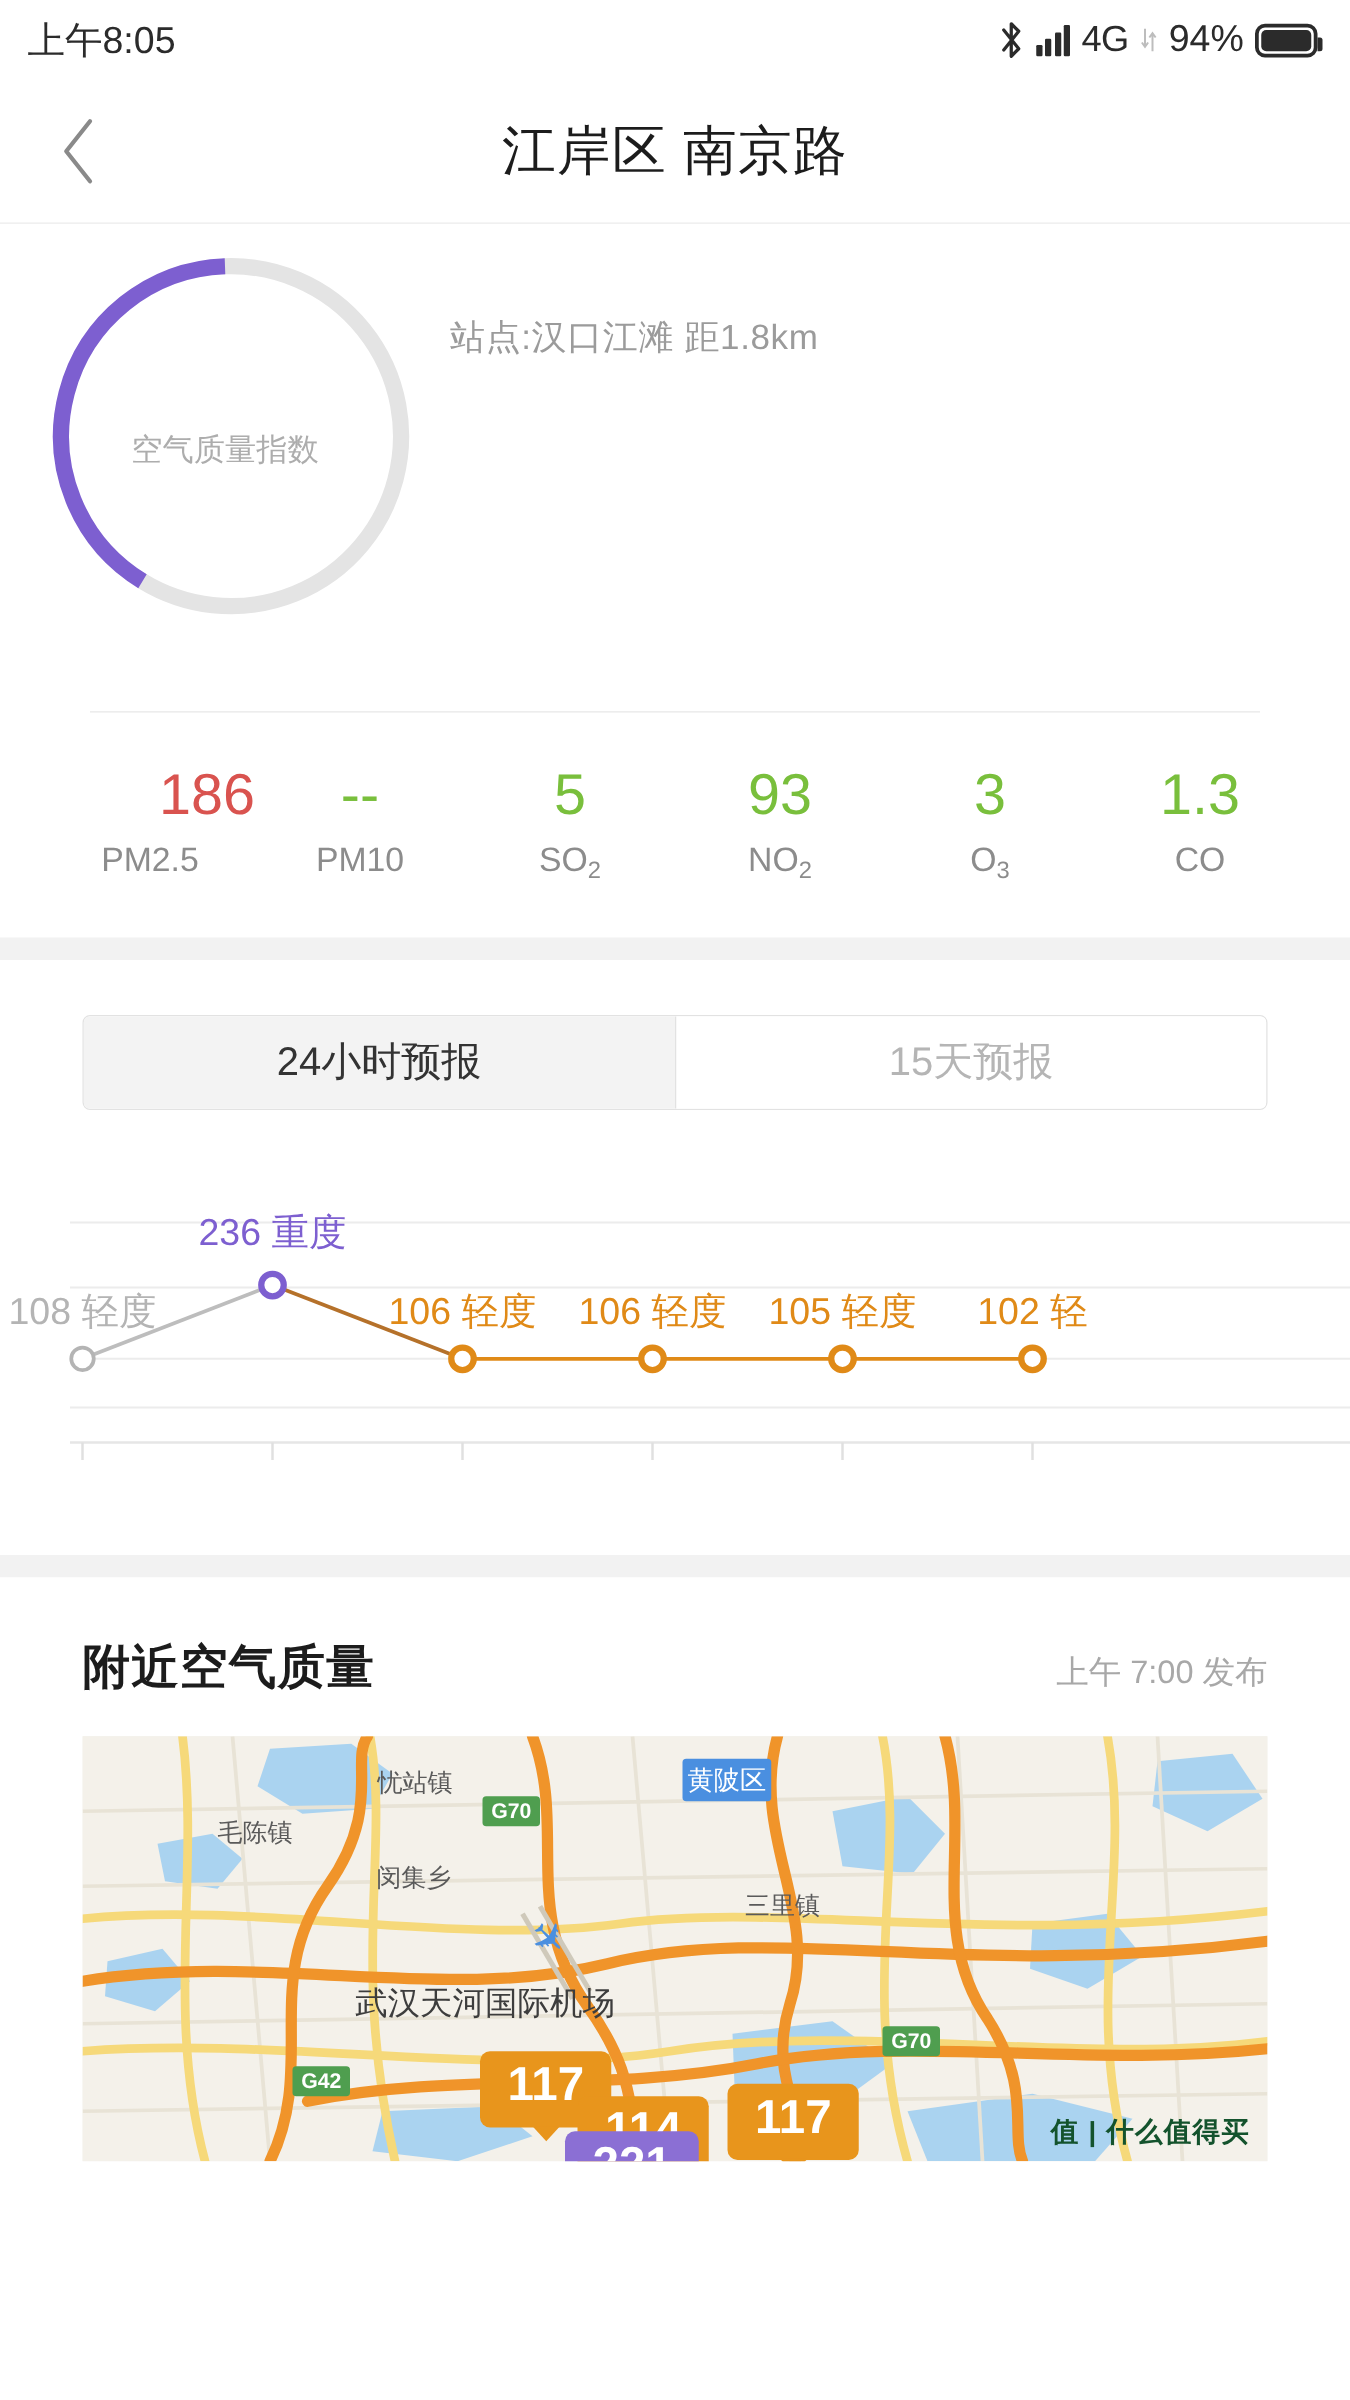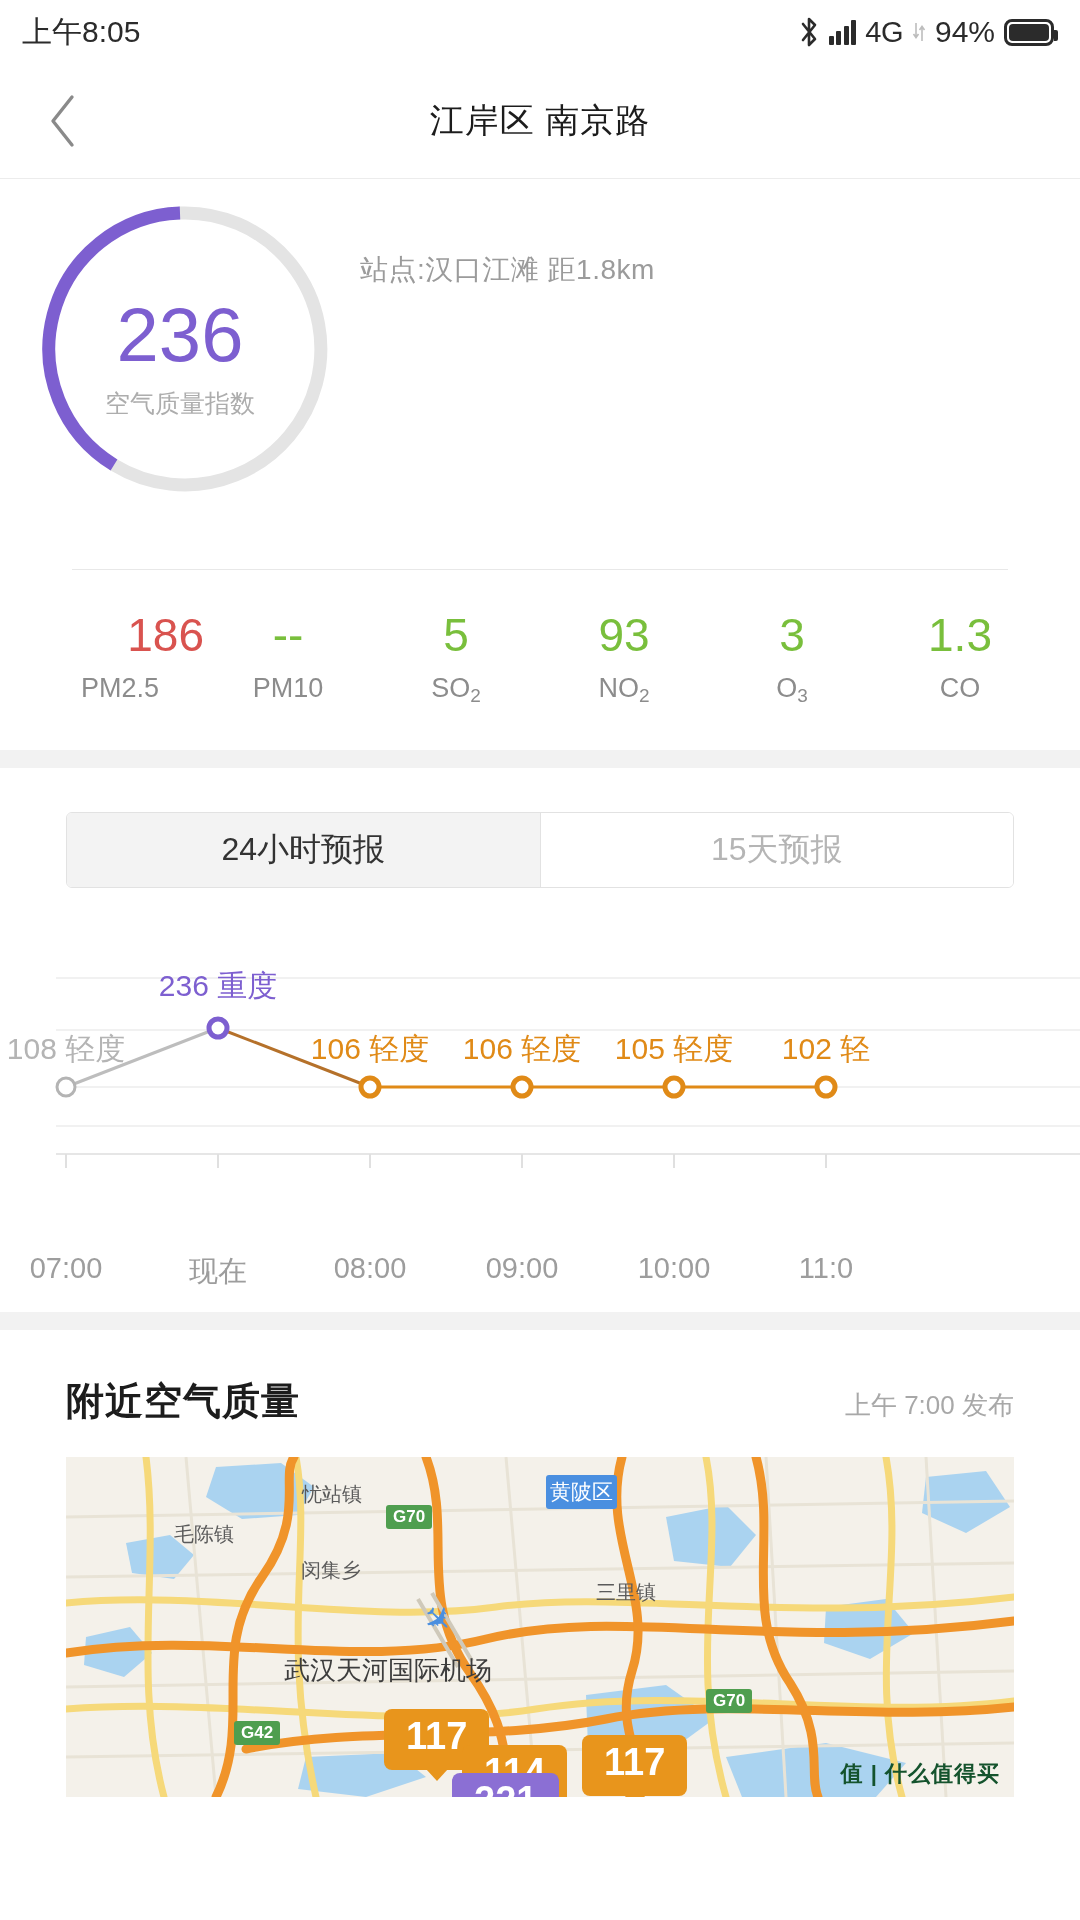--- a/index.html
+++ b/index.html
@@ -44,21 +44,21 @@
   .header {
     height: 115px; width: 100%;
     display: flex; align-items: center; justify-content: center;
     position: relative; background: #fff;
     border-bottom: 1px solid #ececec;
   }
   .header .back {
     position: absolute; left: 36px; top: 50%; transform: translateY(-50%);
     width: 54px; height: 54px; display: flex; align-items: center; justify-content: center;
   }
-  .header .title { font-size: 34px; color: #1c1c1c; letter-spacing: 1px; }
+  .header .title { font-size: 43px; color: #1c1c1c; letter-spacing: 1px; }
 
   
   .aqi-card { background: #fff; padding-top: 10px; }
   .aqi-top { display: flex; align-items: flex-start; height: 380px; }
   .gauge-wrap {
     width: 360px; position: relative;
     display: flex; align-items: center; justify-content: center;
     padding-top: 10px;
   }
   .gauge { position: relative; width: 300px; height: 300px; }
@@ -193,21 +193,20 @@
 
     <div class="gauge-wrap">
       <div class="gauge">
         <svg width="300" height="300" viewBox="0 0 300 300">
 
           <path d="M150 14 A136 136 0 1 1 84 266" fill="none" stroke="#e4e4e4" stroke-width="13" stroke-linecap="round"></path>
 
           <path d="M150 14 A136 136 0 0 0 84 266" fill="none" stroke="#7d5fd0" stroke-width="13" stroke-linecap="butt"></path>
         </svg>
         <div class="gauge-center">
-          <div class="gauge-value">236</div>
           <div class="gauge-label">空气质量指数</div>
         </div>
       </div>
     </div>
 
     <div class="aqi-info">
       <div class="aqi-station">站点:汉口江滩 距1.8km</div>
     </div>
   </div>
 
@@ -275,28 +274,20 @@
         <text x="370" y="105" text-anchor="middle" font-size="30" font-family="&quot;Liberation Sans&quot;, sans-serif" fill="#e08a17">106 轻度</text>
         <circle cx="522" cy="133" r="9" fill="#ffffff" stroke="#e08a17" stroke-width="5"></circle>
         <text x="522" y="105" text-anchor="middle" font-size="30" font-family="&quot;Liberation Sans&quot;, sans-serif" fill="#e08a17">106 轻度</text>
         <circle cx="674" cy="133" r="9" fill="#ffffff" stroke="#e08a17" stroke-width="5"></circle>
         <text x="674" y="105" text-anchor="middle" font-size="30" font-family="&quot;Liberation Sans&quot;, sans-serif" fill="#e08a17">105 轻度</text>
         <circle cx="826" cy="133" r="9" fill="#ffffff" stroke="#e08a17" stroke-width="5"></circle>
         <text x="826" y="105" text-anchor="middle" font-size="30" font-family="&quot;Liberation Sans&quot;, sans-serif" fill="#e08a17">102 轻</text>
       </svg>
   </div>
 
-  <div class="xaxis" id="xaxis">
-      <span class="xtick" style="left: 66px;">07:00</span>
-      <span class="xtick" style="left: 218px;">现在</span>
-      <span class="xtick" style="left: 370px;">08:00</span>
-      <span class="xtick" style="left: 522px;">09:00</span>
-      <span class="xtick" style="left: 674px;">10:00</span>
-      <span class="xtick" style="left: 826px;">11:0</span>
-    </div>
 </div>
 
 <div class="gap"></div>
 
 <div class="nearby">
   <div class="nearby-head">
     <div class="nearby-title">附近空气质量</div>
     <div class="nearby-time">上午 7:00 发布</div>
   </div>
 

